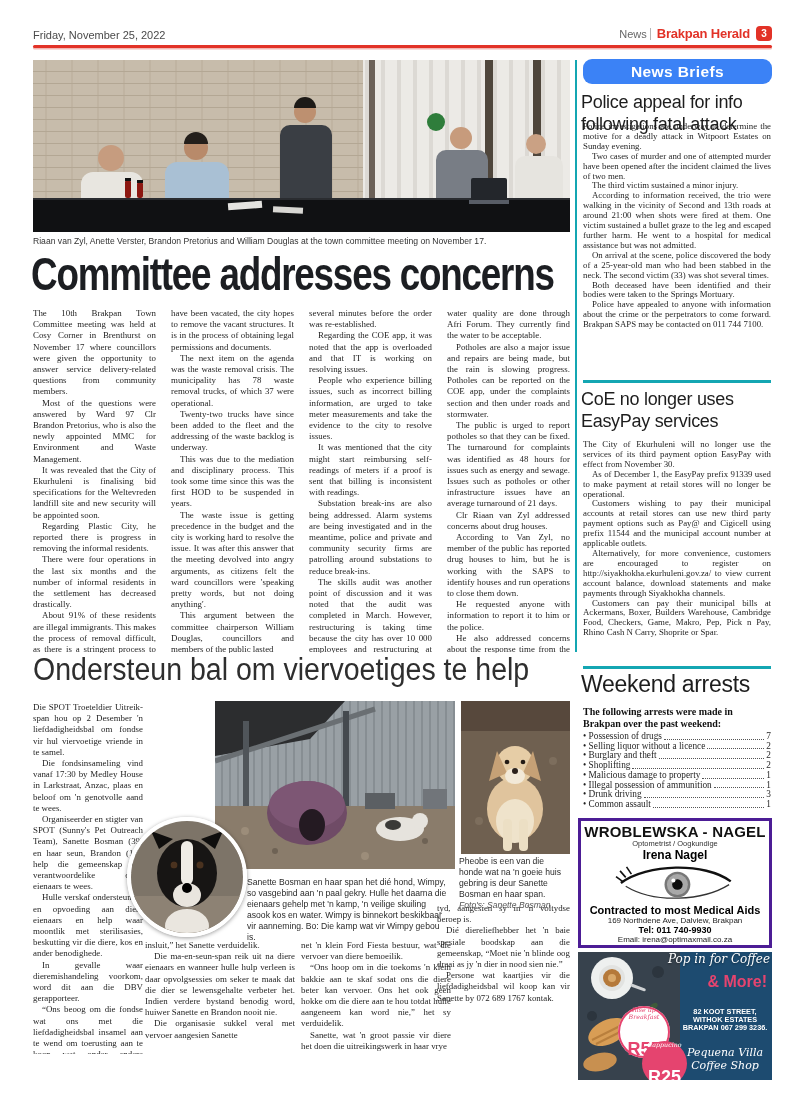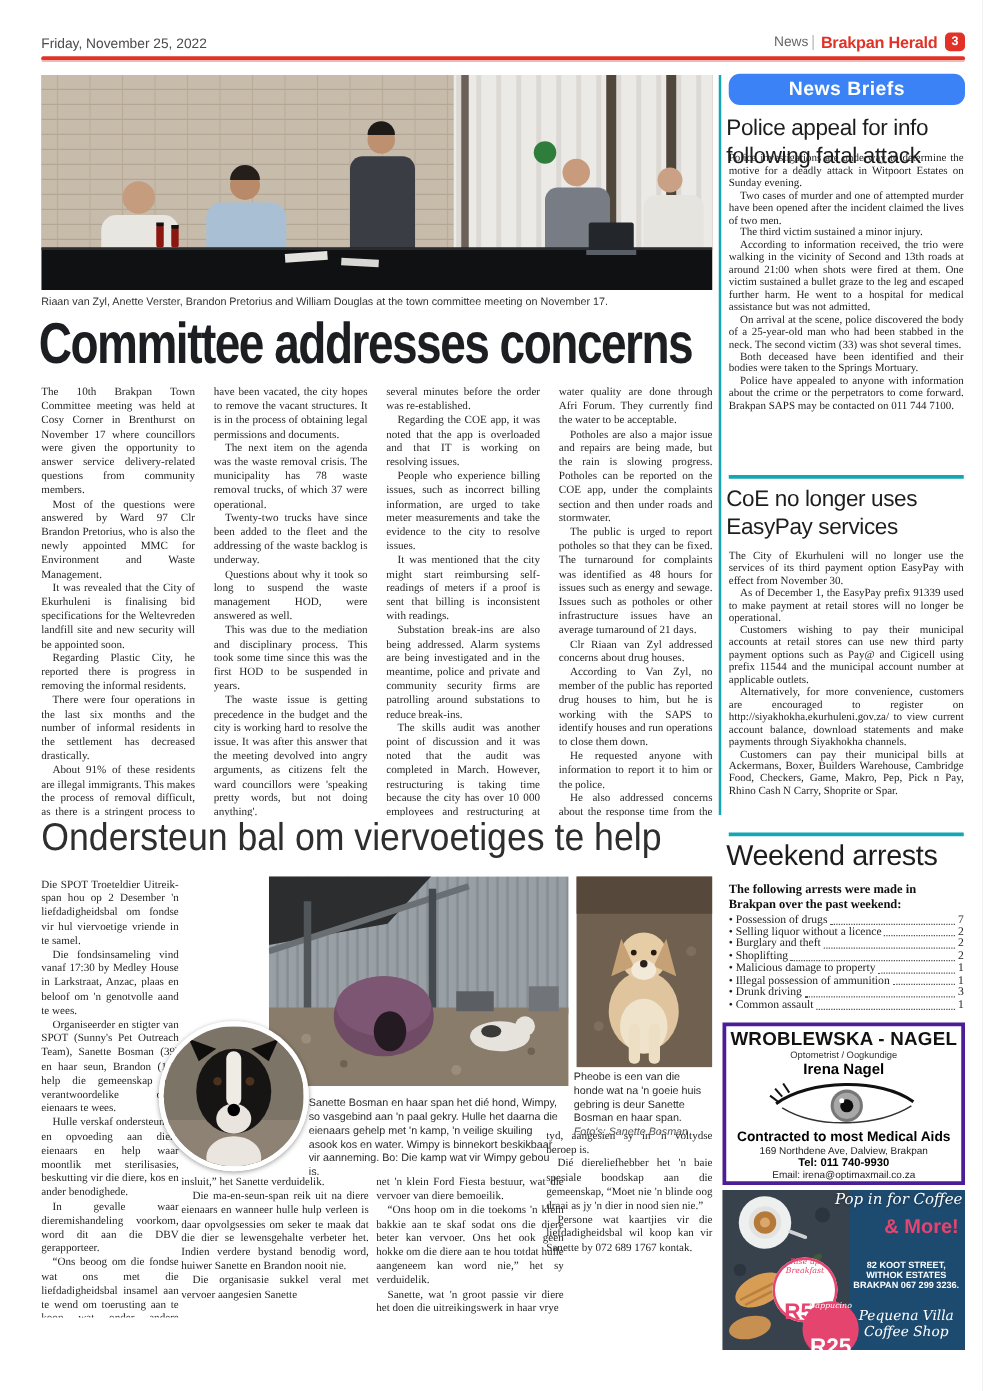--- a/index.html
+++ b/index.html
@@ -187,21 +187,20 @@
         <p>Most of the questions were answered by Ward 97 Clr Brandon Pretorius, who is also the newly appointed MMC for Environment and Waste Management.</p>
         <p>It was revealed that the City of Ekurhuleni is finalising bid specifications for the Weltevreden landfill site and new security will be appointed soon.</p>
         <p>Regarding Plastic City, he reported there is progress in removing the informal residents.</p>
         <p>There were four operations in the last six months and the number of informal residents in the settlement has decreased drastically.</p>
         <p>About 91% of these residents are illegal immigrants. This makes the process of removal difficult, as there is a stringent process to be followed to relocate and eventually deport these individuals.</p>
       </div>
     <div class="col">
         <p>have been vacated, the city hopes to remove the vacant structures. It is in the process of obtaining legal permissions and documents.</p>
         <p>The next item on the agenda was the waste removal crisis. The municipality has 78 waste removal trucks, of which 37 were operational.</p>
         <p>Twenty-two trucks have since been added to the fleet and the addressing of the waste backlog is underway.</p>
-        <p>Questions about why it took so long to suspend the waste management HOD, were answered as well.</p>
         <p>This was due to the mediation and disciplinary process. This took some time since this was the first HOD to be suspended in years.</p>
         <p>The waste issue is getting precedence in the budget and the city is working hard to resolve the issue. It was after this answer that the meeting devolved into angry arguments, as citizens felt the ward councillors were 'speaking pretty words, but not doing anything'.</p>
         <p>This argument between the committee chairperson William Douglas, councillors and members of the public lasted</p>
       </div>
     <div class="col">
         <p>several minutes before the order was re-established.</p>
         <p>Regarding the COE app, it was noted that the app is overloaded and that IT is working on resolving issues.</p>
         <p>People who experience billing issues, such as incorrect billing information, are urged to take meter measurements and take the evidence to the city to resolve issues.</p>
         <p>It was mentioned that the city might start reimbursing self-readings of meters if a proof is sent that billing is inconsistent with readings.</p>
         <p>Substation break-ins are also being addressed. Alarm systems are being investigated and in the meantime, police and private and community security firms are patrolling around substations to reduce break-ins.</p>

